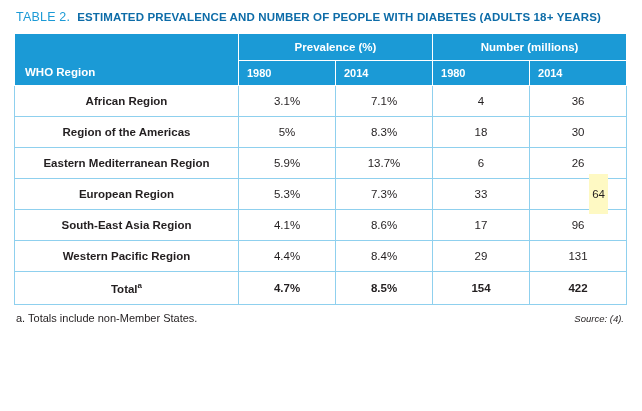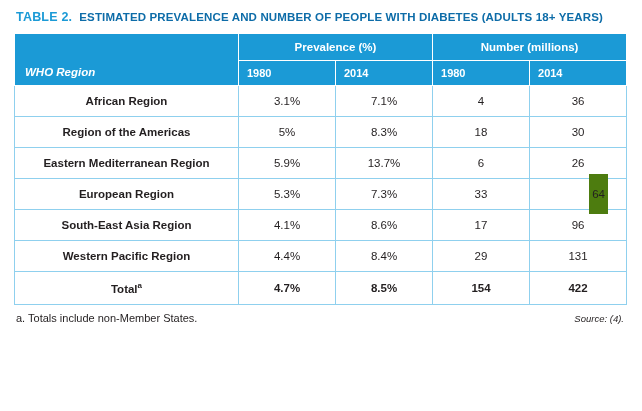--- a/index.html
+++ b/index.html
@@ -24,21 +24,21 @@
   .title-row {
     display: flex;
     align-items: baseline;
     gap: 7px;
     padding-left: 2px;
     margin-bottom: 9px;
   }
   .title-label {
     color: #1b9ad6;
     font-size: 12.5px;
-    font-weight: bold;
+    font-weight: normal;
     letter-spacing: 0.2px;
   }
   .title-text {
     color: #0d6ca8;
     font-size: 11.5px;
     font-weight: bold;
     letter-spacing: 0.15px;
   }
   table.data {
     border-collapse: collapse;
@@ -58,21 +58,20 @@
   }
   .hdr-region {
     background: #1b9ad6;
     color: #ffffff;
     font-size: 11.5px;
     font-weight: bold;
     text-align: left;
     padding: 7px 10px;
     vertical-align: bottom;
     border-color: #ffffff !important;
-    font-style: italic;
   }
   .hdr-sub {
     background: #1b9ad6;
     color: #ffffff;
     font-size: 11px;
     font-weight: bold;
     text-align: left;
     padding: 6px 8px;
     border-color: #ffffff !important;
   }
@@ -90,21 +89,21 @@
     color: #231f20;
   }
   tr.total td {
     font-weight: bold;
   }
   .sup {
     font-size: 8px;
     vertical-align: super;
   }
   .highlight {
-    background: #4d7c0f;
+    background: #fef9c3;
     padding: 14px 3px;
     margin-left: 41px;
   }
   .footnotes {
     display: flex;
     justify-content: space-between;
     align-items: baseline;
     width: 612px;
     margin-top: 7px;
     padding: 0 2px;

